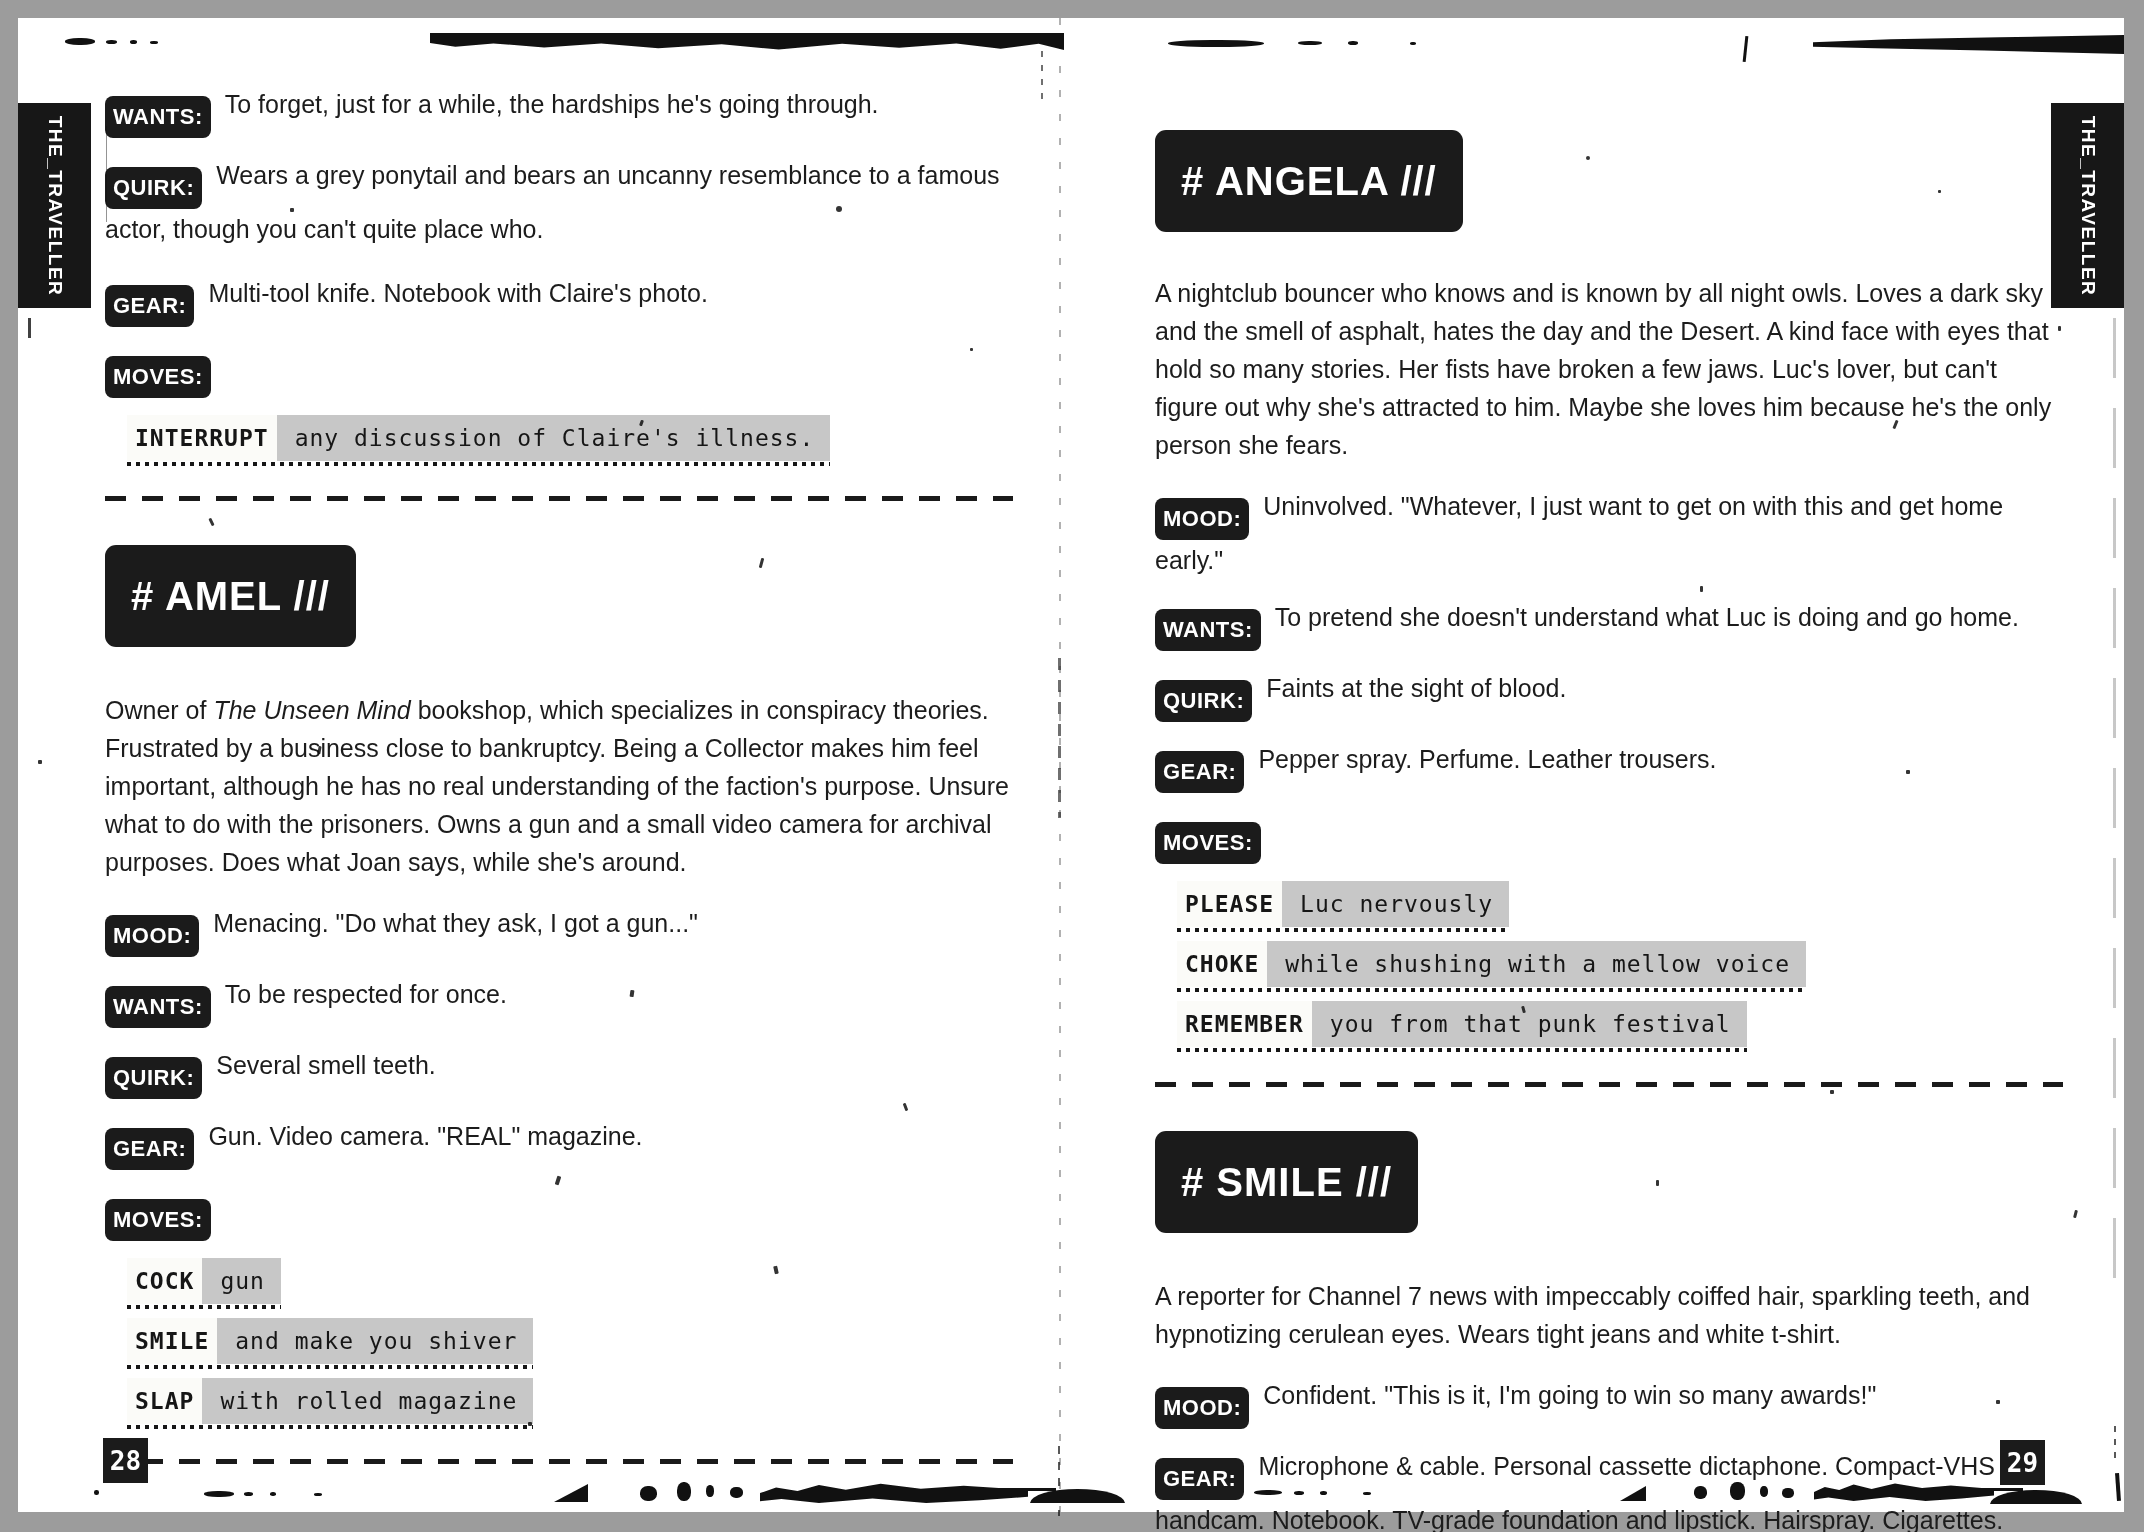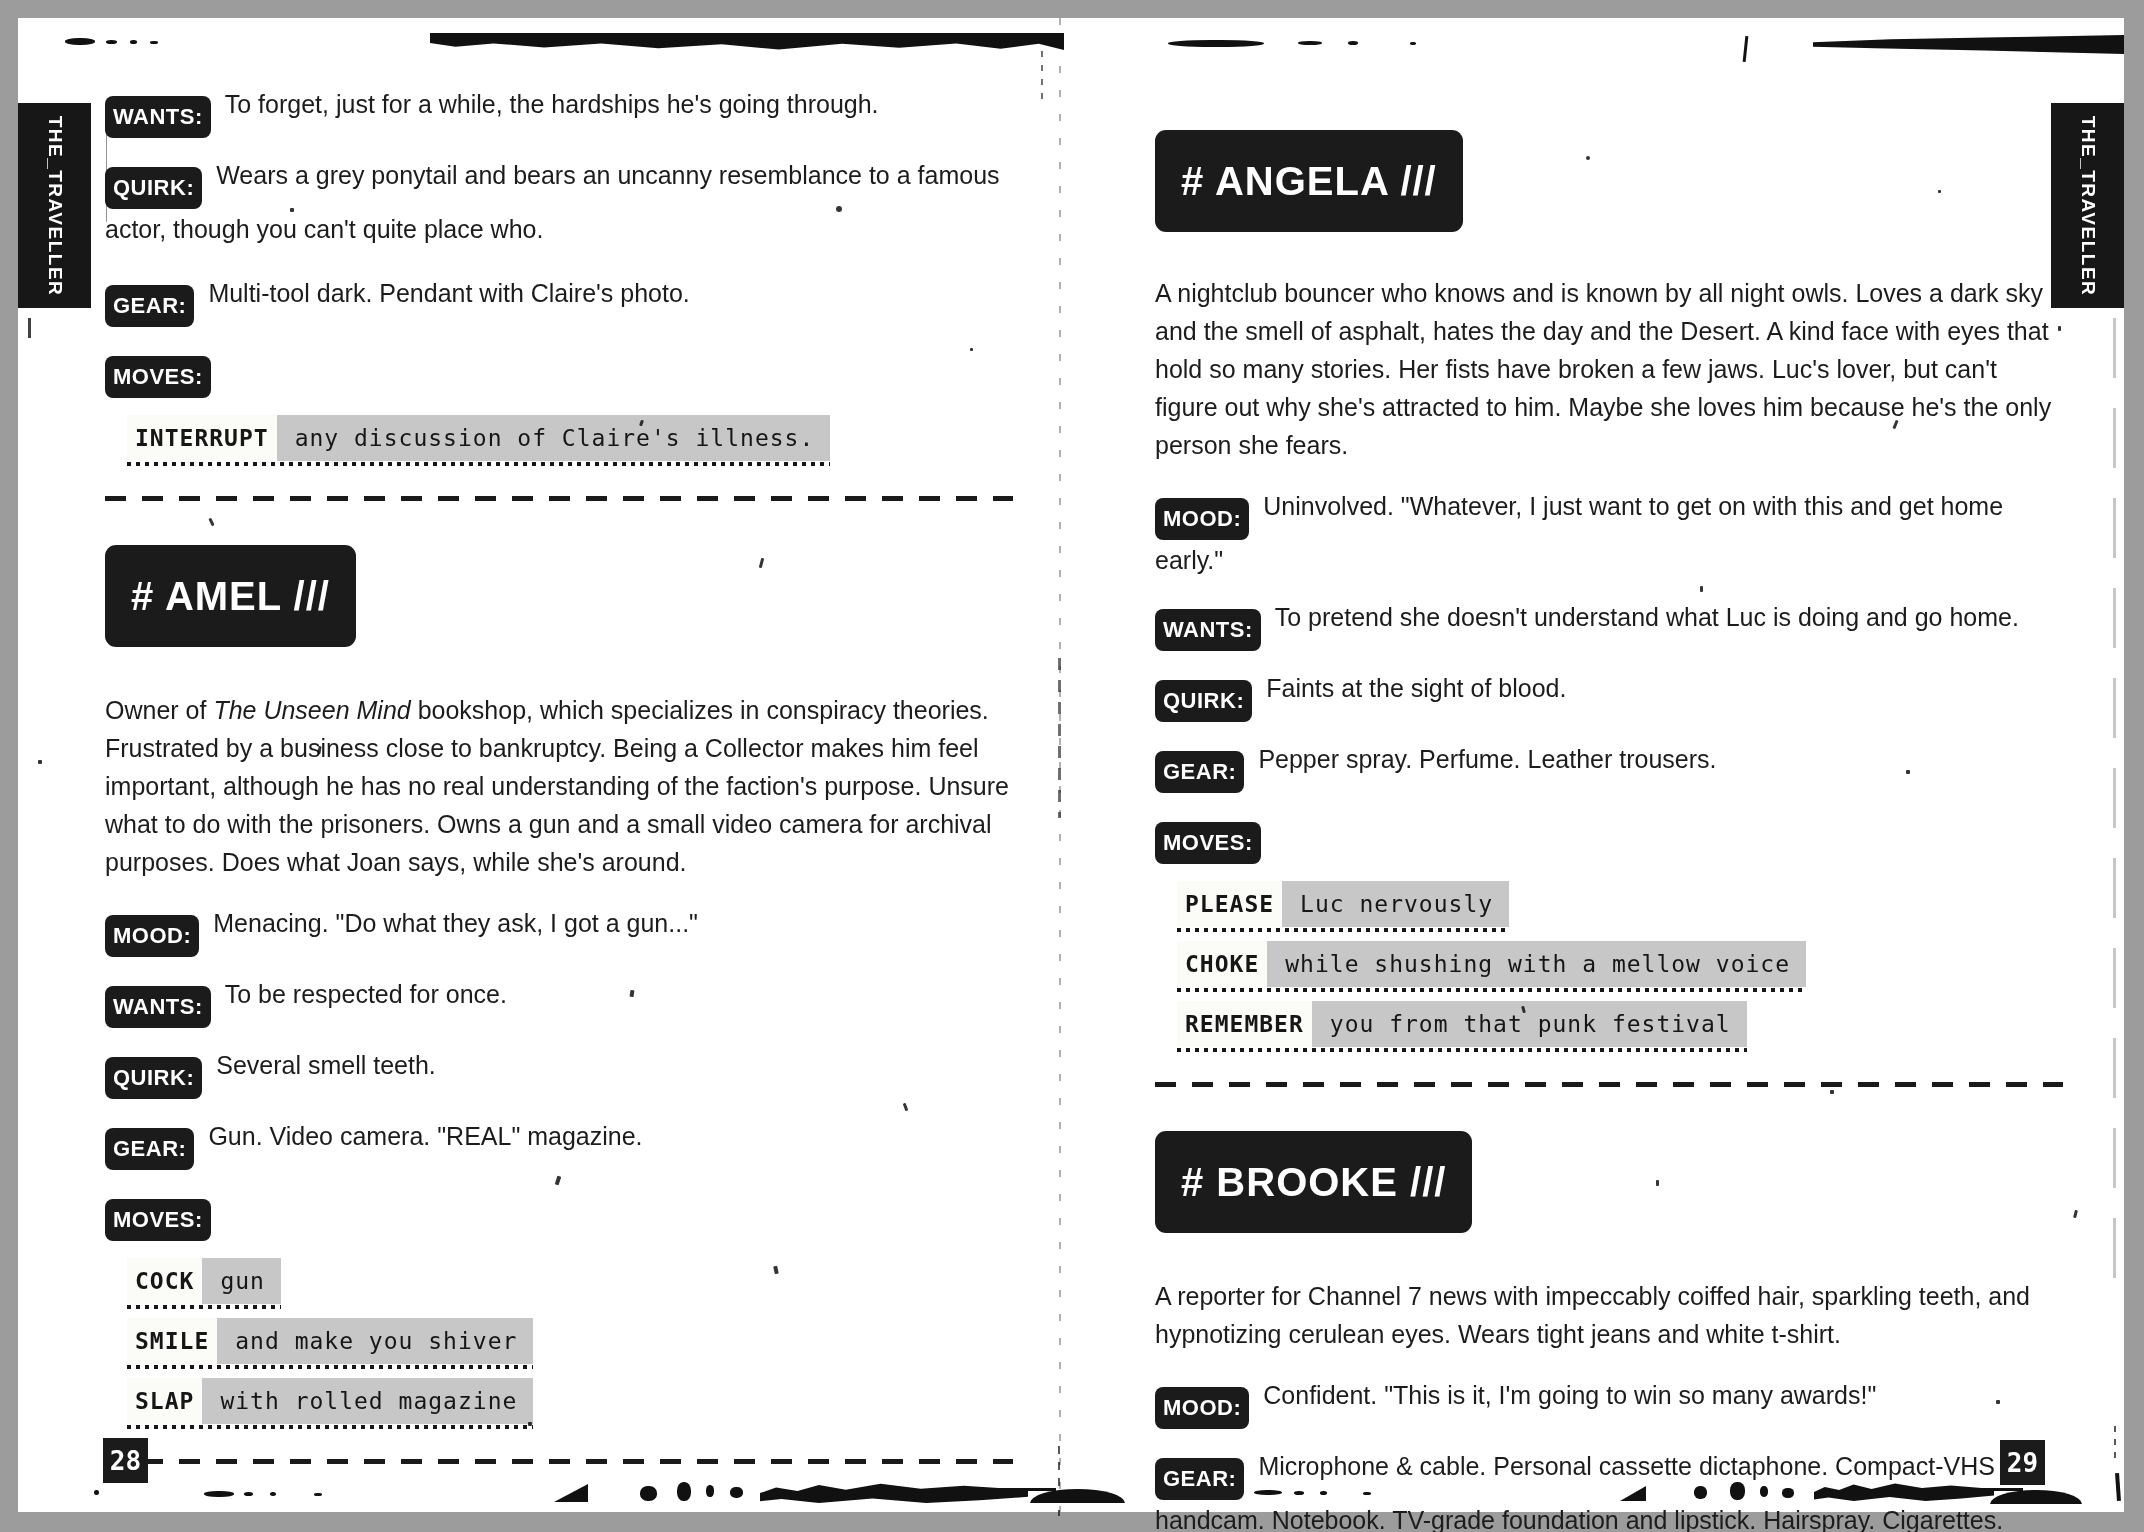--- a/index.html
+++ b/index.html
@@ -112,21 +112,21 @@
 
   <div class="col col-left">
 
     <div class="trait">
       <span class="label">WANTS:</span><span class="trait-text">To forget, just for a while, the hardships he's going through.</span>
     </div>
     <div class="trait">
       <span class="label">QUIRK:</span><span class="trait-text">Wears a grey ponytail and bears an uncanny resemblance to a famous actor, though you can't quite place who.</span>
     </div>
     <div class="trait" style="margin-top:24px;">
-      <span class="label">GEAR:</span><span class="trait-text">Multi-tool dark. Pendant with Claire's photo.</span>
+      <span class="label">GEAR:</span><span class="trait-text">Multi-tool knife. Notebook with Claire's photo.</span>
     </div>
     <div class="trait">
       <span class="label">MOVES:</span>
     </div>
 
     <div class="moves">
       <div class="move">
         <div class="move-line">
             <span class="verb">INTERRUPT</span>
             <span class="rest">any discussion of Claire's illness.</span>
@@ -225,21 +225,21 @@
         <div class="move-line">
             <span class="verb">REMEMBER</span>
             <span class="rest">you from that punk festival</span>
           </div>
         <div class="dots"></div>
       </div>
     </div>
 
     <div class="divider"></div>
 
-    <div class="heading"># BROOKE ///</div>
+    <div class="heading"># SMILE ///</div>
 
     <p class="para" style="margin-top:44px;">A reporter for Channel 7 news with impeccably coiffed hair, sparkling teeth, and hypnotizing cerulean eyes. Wears tight jeans and white t-shirt.</p>
 
     <div class="trait">
       <span class="label">MOOD:</span><span class="trait-text">Confident. "This is it, I'm going to win so many awards!"</span>
     </div>
     <div class="trait">
       <span class="label">GEAR:</span><span class="trait-text">Microphone &amp; cable. Personal cassette dictaphone. Compact-VHS handcam. Notebook. TV-grade foundation and lipstick. Hairspray. Cigarettes. Lighter.</span>
     </div>
 

